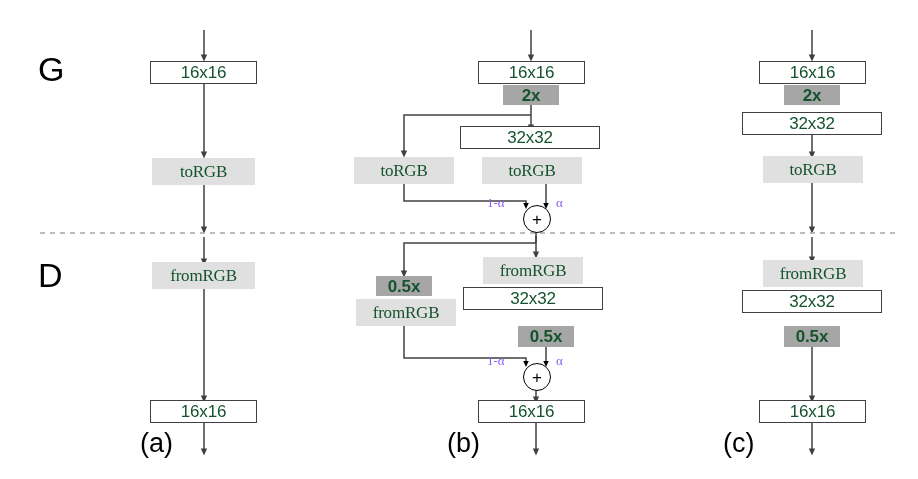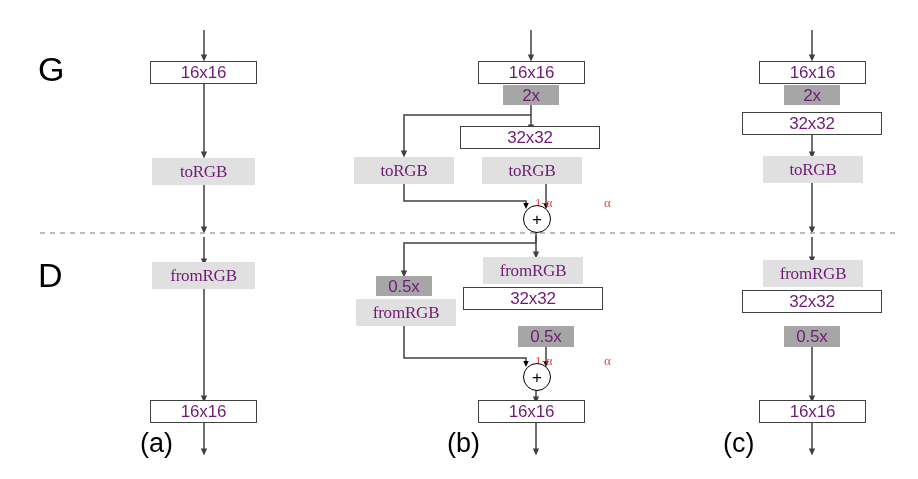--- a/index.html
+++ b/index.html
@@ -27,60 +27,60 @@
     pointer-events: none;
   }
   .node {
     position: absolute;
     box-sizing: border-box;
     display: flex;
     align-items: center;
     justify-content: center;
     font-family: "Liberation Sans", sans-serif;
     font-size: 17px;
-    color: #701a75;
+    color: #14532d;
     line-height: 1;
     white-space: nowrap;
     letter-spacing: -0.2px;
   }
   .node.res {
     background: #ffffff;
     border: 1.6px solid #404040;
   }
   .node.rgb {
     background: #e0e0e0;
     border: 1px solid #e0e0e0;
     font-family: Liberation Serif, serif;
   }
   .node.scale {
     background: #a6a6a6;
     border: 1px solid #a6a6a6;
+    font-weight: bold;
   }
   .side-label {
     position: absolute;
     font-family: "Liberation Sans", sans-serif;
     font-size: 34px;
     color: #000000;
     line-height: 1;
   }
   .col-label {
     position: absolute;
     font-family: "Liberation Sans", sans-serif;
     font-size: 27px;
     color: #000000;
     line-height: 1;
   }
   .alpha-label {
     position: absolute;
     font-family: "Liberation Serif", serif;
     font-size: 13px;
-    color: #ef4444;
+    color: #8b5cf6;
     line-height: 1;
     white-space: nowrap;
-    margin-left: 48px;
   }
   .blend {
     position: absolute;
     width: 26px;
     height: 26px;
     border: 1.6px solid #000000;
     border-radius: 50%;
     background: #ffffff;
     display: flex;
     align-items: center;

